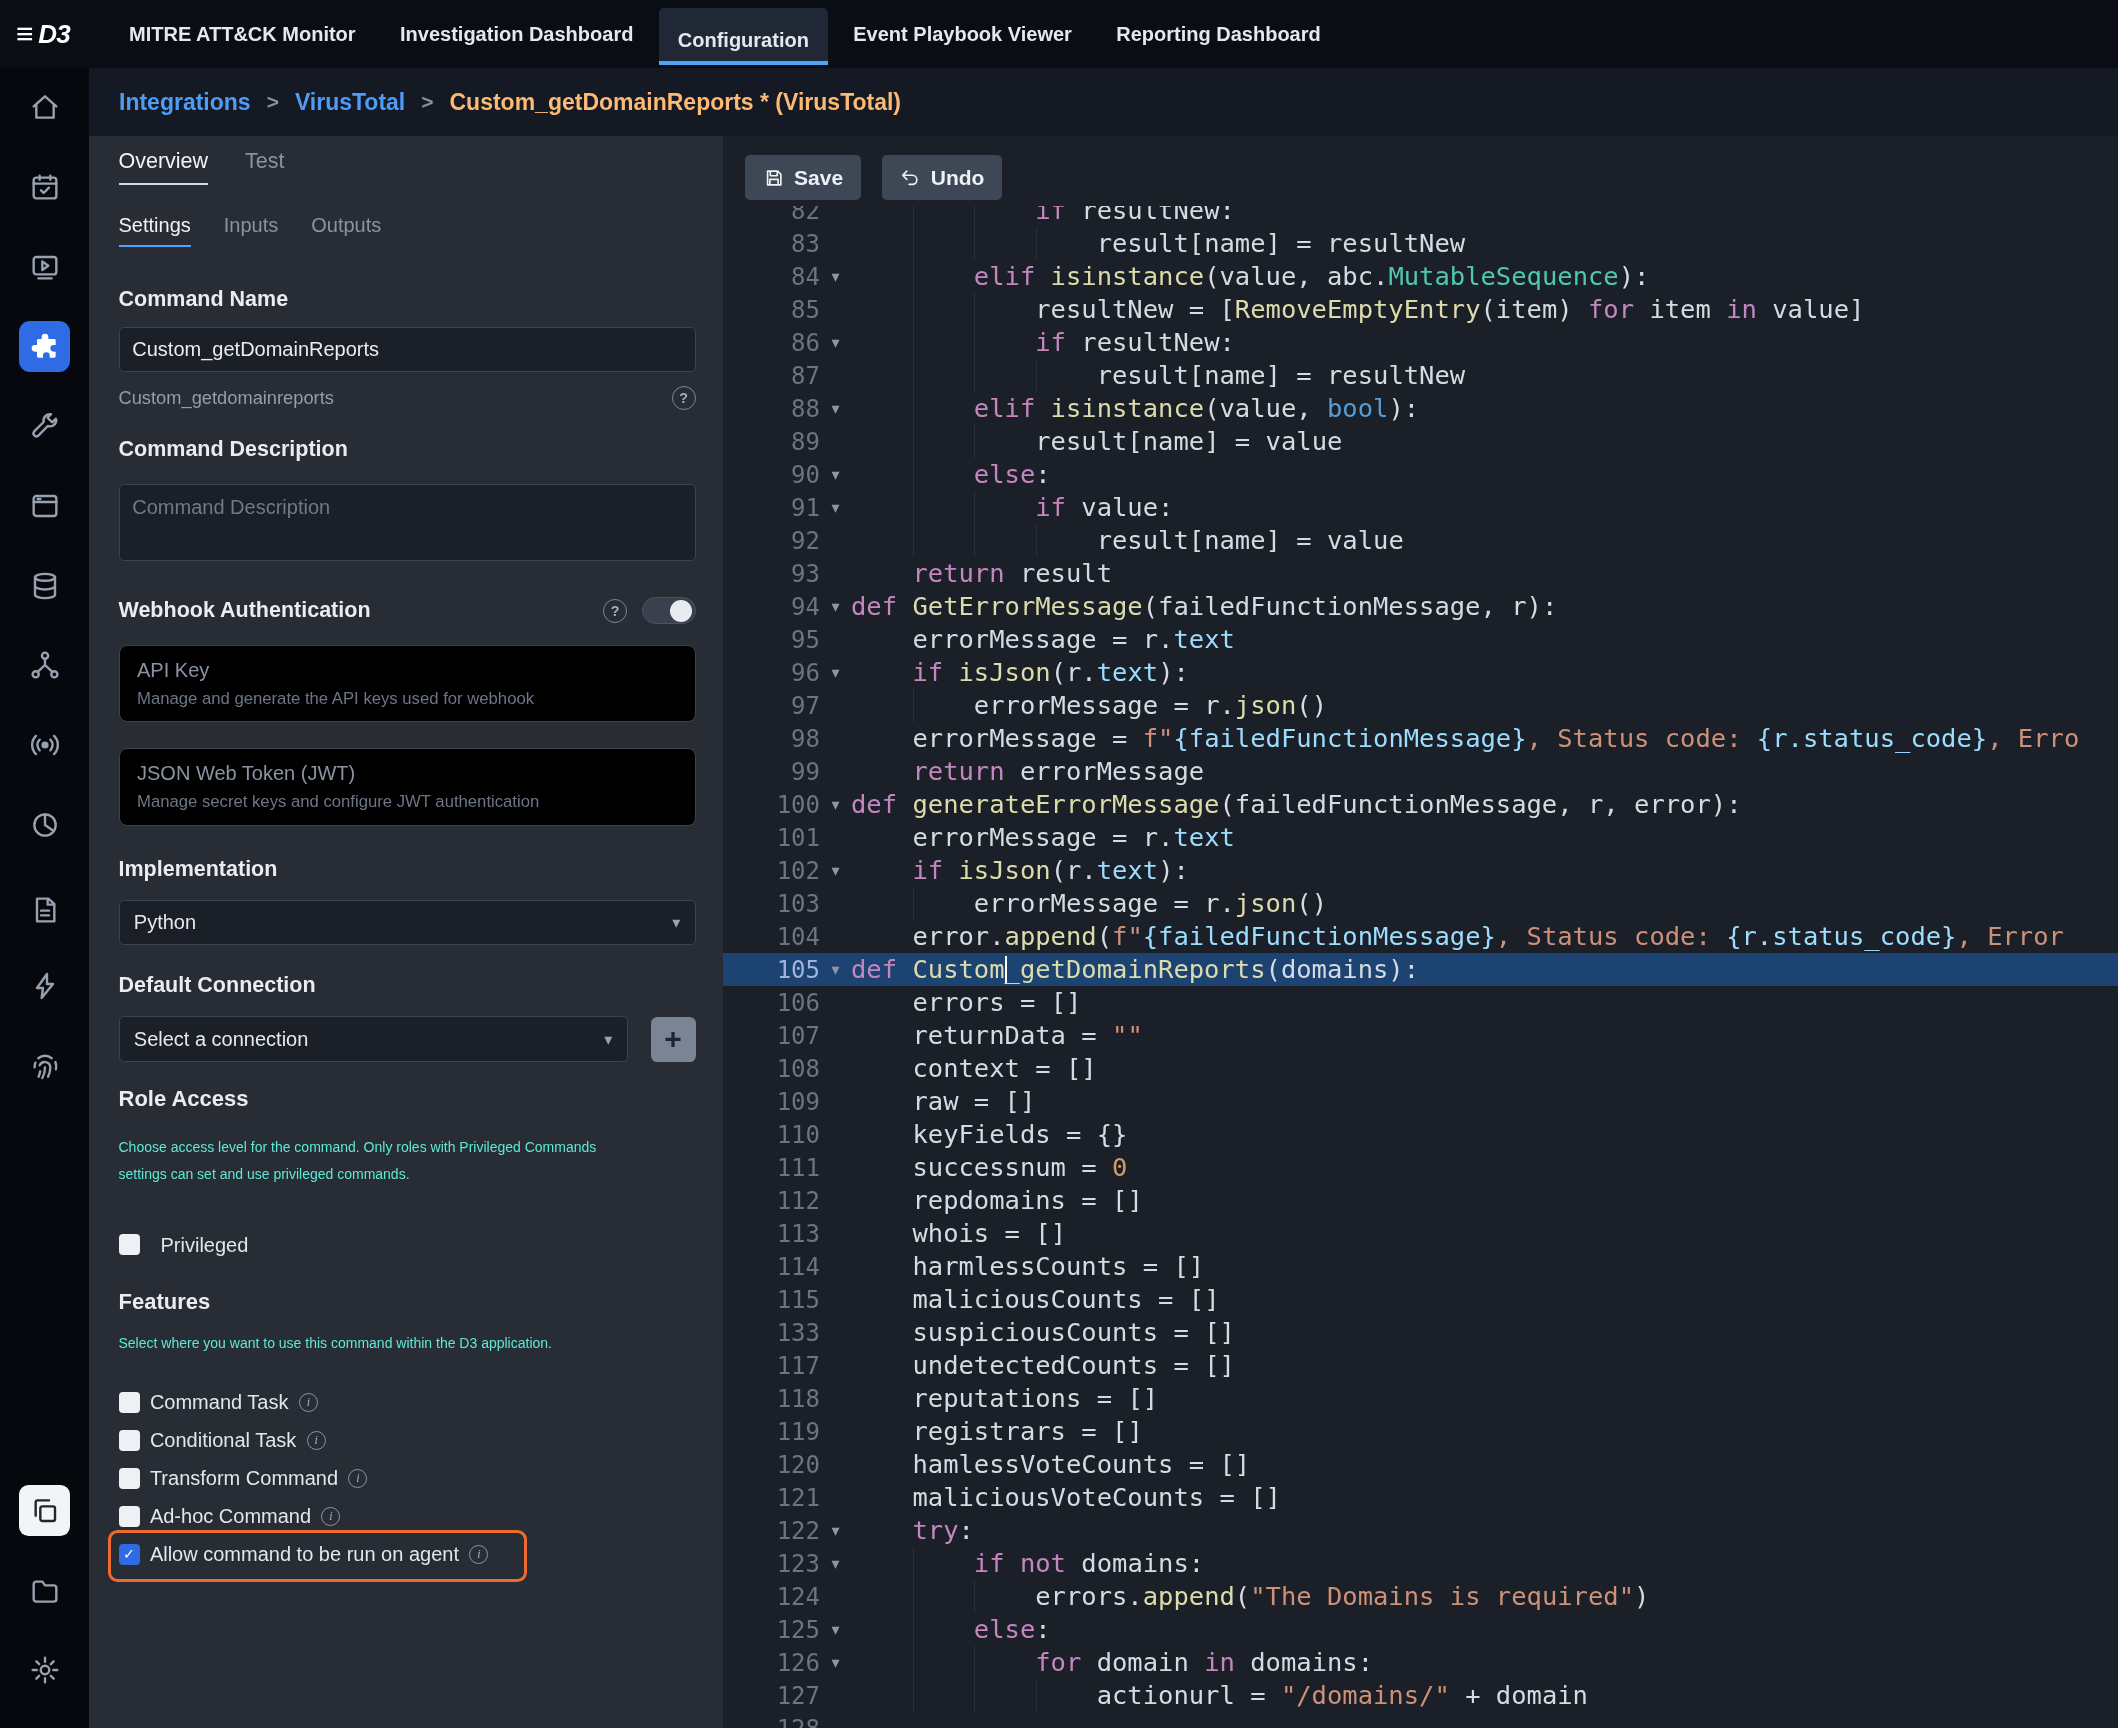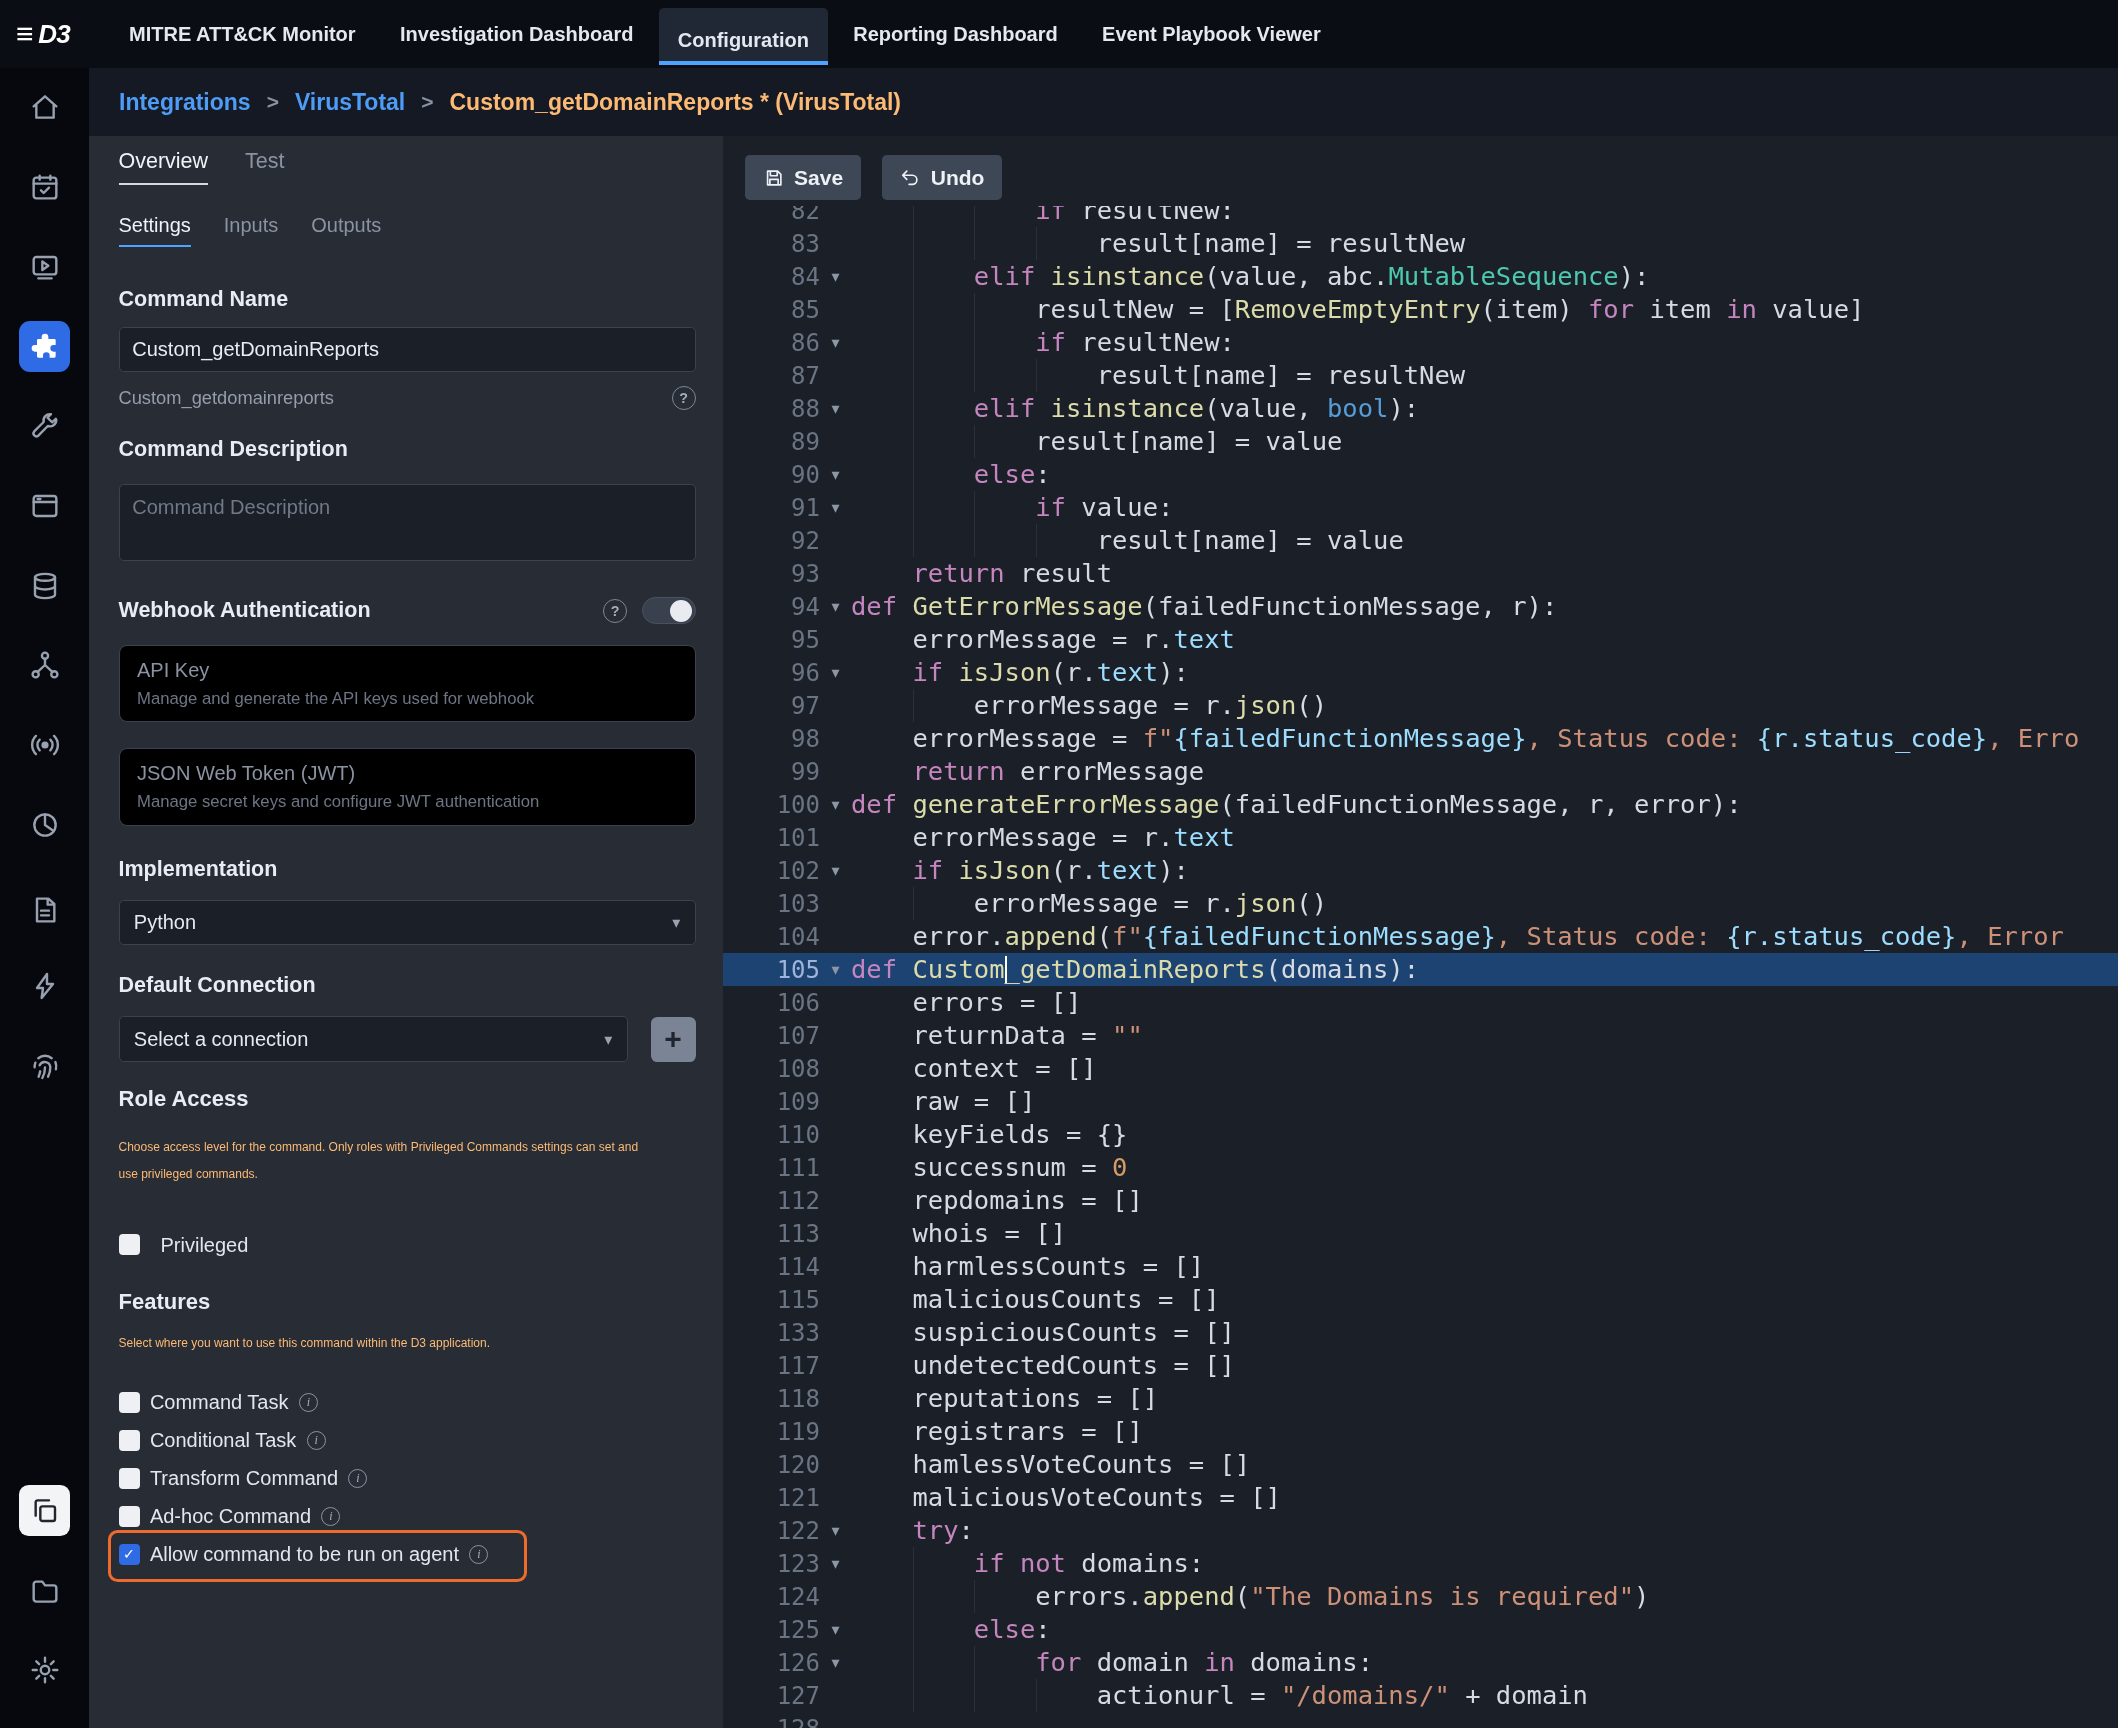--- a/index.html
+++ b/index.html
@@ -59,21 +59,21 @@
   .lbl-impl{top:721px}
   .select{background:#1a1f28;border:0.8px solid #3c434e;border-radius:4.8px;display:flex;align-items:center;justify-content:space-between;padding:0 14.3px;cursor:pointer}
   .sel-impl{top:764px;height:45px;width:577px}
   .sel-text{font-size:20px;color:#e6eaf0}
   .caret{color:#9aa2b0;font-size:16px}
   .lbl-conn{top:837px}
   .conn-row{top:880px;height:46px}
   .sel-conn{position:absolute;left:0;top:0;height:46px;width:509px}
   .plus-btn{position:absolute;right:0;top:0.8px;width:45px;height:45px;background:#7b8494;border-radius:6.4px;color:#1f242e;font-size:30px;font-weight:bold;display:flex;align-items:center;justify-content:center;cursor:pointer}
   .role-title{top:950px;font-size:22px}
-  .para{font-size:12px;color:#fdba74;line-height:27px;width:526px}
+  .para{font-size:14px;color:#5eead4;line-height:27px;width:526px}
   .para-role{top:998px}
   .cb{width:21px;height:21px;border-radius:4px;background:#eef0f4;display:inline-flex;align-items:center;justify-content:center;cursor:pointer;flex:0 0 auto;font-size:14.3px;color:#ffffff}
   .cb.cb-on{background:#2e6be5}
   .cb-row{display:flex;align-items:flex-start;gap:21px}
   .cb-label{font-size:20px;color:#e2e7ee}
   .priv-row{top:1098px;height:25.5px}
   .feat-title{top:1153px;font-size:22px}
   .para-feat{top:1194px}
   .features-options{top:1247px}
   .feat-row{display:flex;align-items:center;gap:10.4px;height:38px;position:relative;width:414px}
@@ -110,22 +110,22 @@
 
 <header class="topnav">
   <div class="logo">
     <span class="logo-glyph">≡</span>
     <span class="logo-text">D3</span>
   </div>
   <nav class="nav-items">
       <div class="nav-item">MITRE ATT&amp;CK Monitor</div>
       <div class="nav-item">Investigation Dashboard</div>
       <div class="nav-item active">Configuration</div>
+      <div class="nav-item">Event Playbook Viewer</div>
       <div class="nav-item">Reporting Dashboard</div>
-      <div class="nav-item">Event Playbook Viewer</div>
     </nav>
 </header>
 
 <aside class="sidebar">
   <div class="side-ic" style="top:13.6px">
       <svg viewBox="0 0 24 24" fill="none" stroke="currentColor" stroke-width="1.8" stroke-linecap="round" stroke-linejoin="round">
         <path d="M3.5 11.5 L12 4 L20.5 11.5 M5.5 10 V20 H18.5 V10"></path>
       </svg>
     </div>
   <div class="side-ic" style="top:93px">

